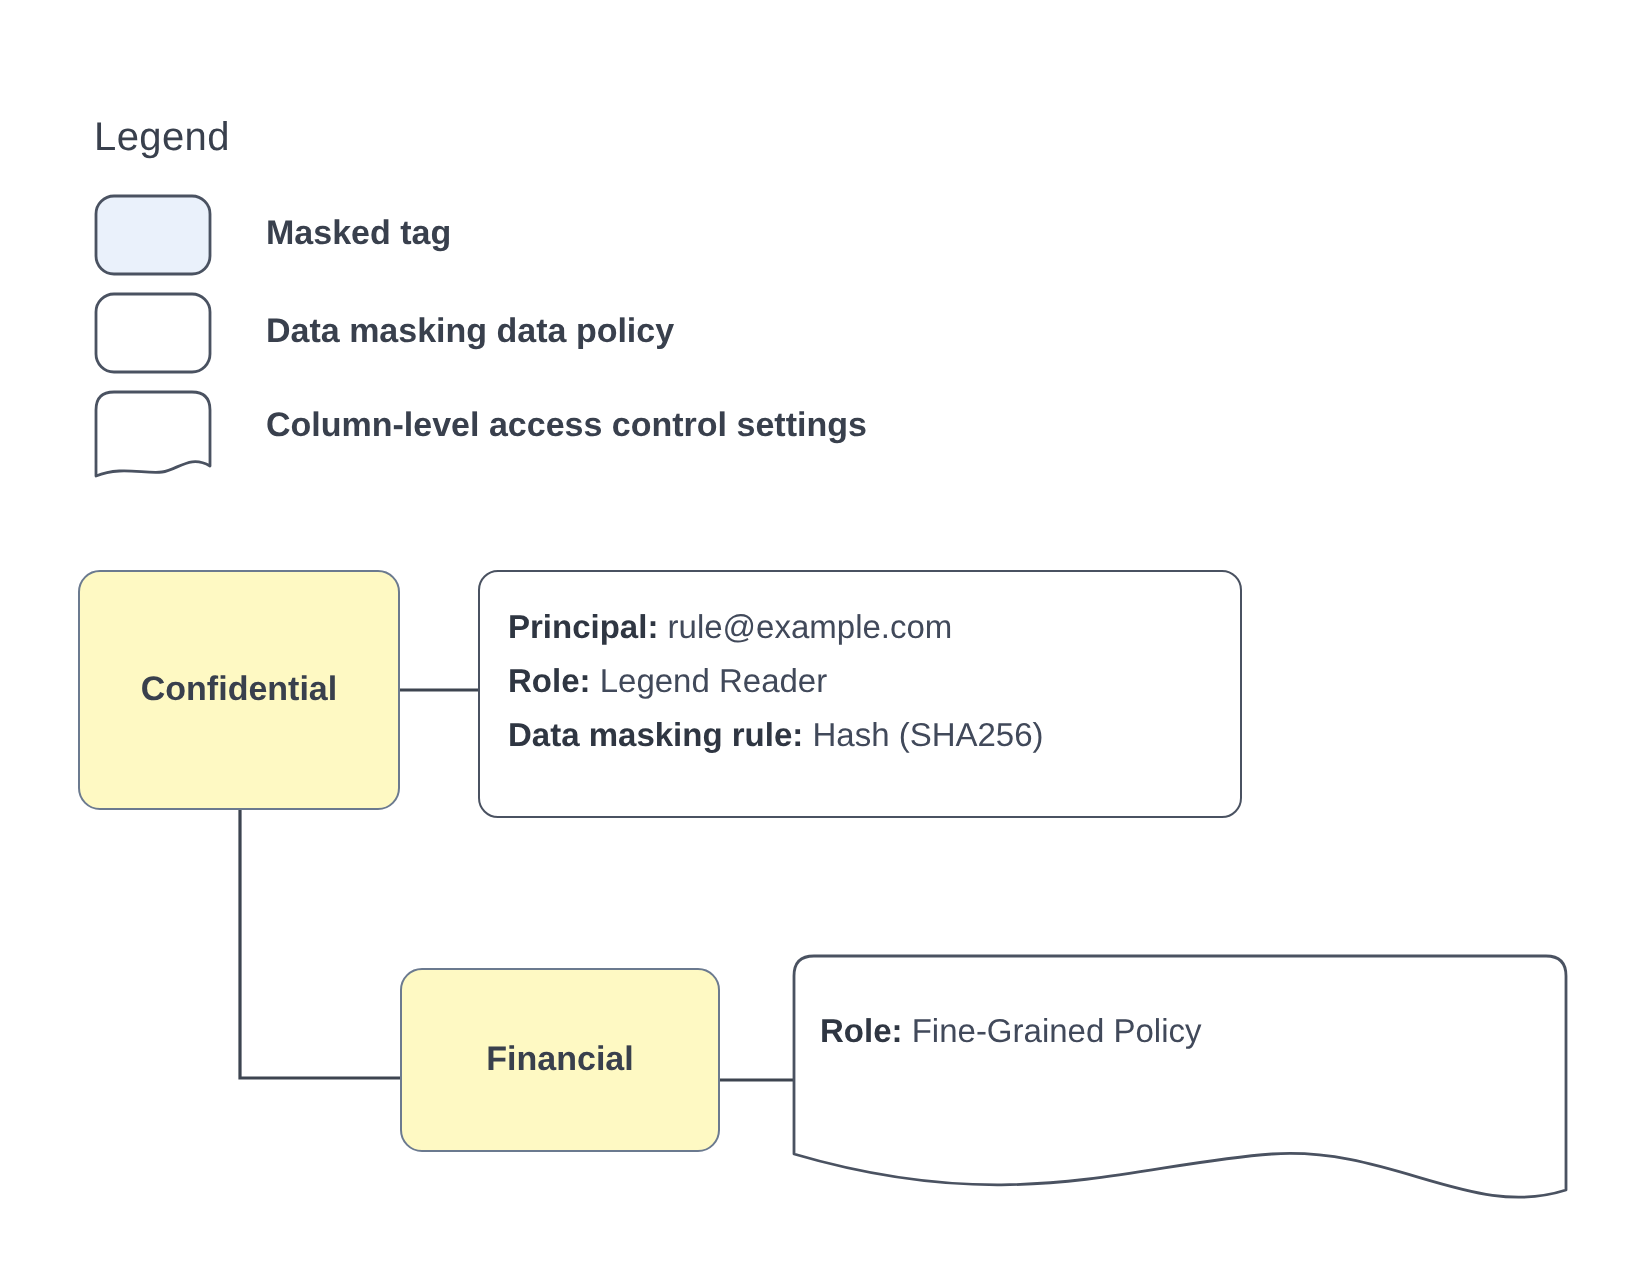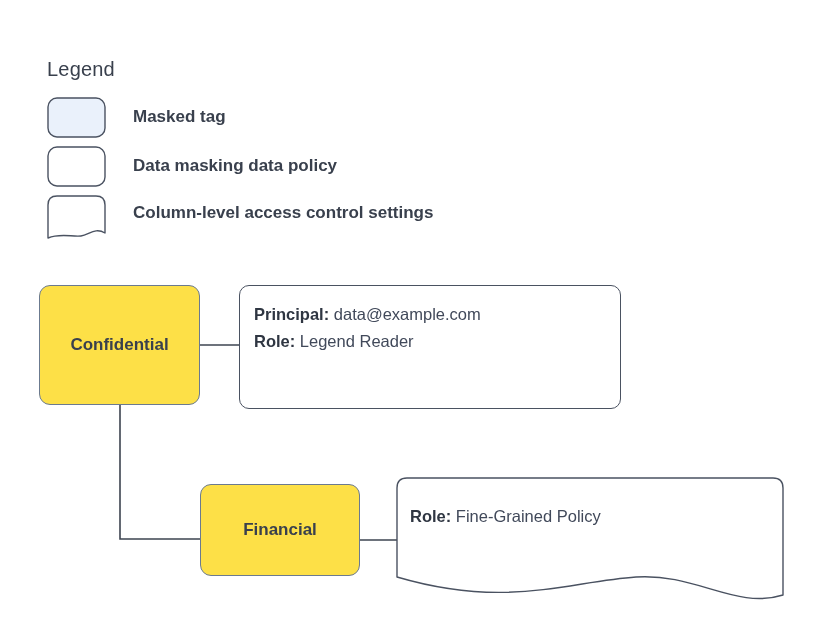--- a/index.html
+++ b/index.html
@@ -61,21 +61,21 @@
     left: 86px;
   }
   .legend-row.r1 .legend-label { top: 10px; }
   .legend-row.r2 .legend-label { top: 10px; }
   .legend-row.r3 .legend-label { top: 8px; }
 
   
   .node {
     position: absolute;
     box-sizing: border-box;
-    background: #fde047;
+    background: #fef9c3;
     border: 1.6px solid #6b7a8f;
     border-radius: 11px;
     display: flex;
     align-items: center;
     justify-content: center;
     font-size: 17px;
     font-weight: bold;
     color: #39404d;
   }
   #node-confidential {
@@ -193,25 +193,29 @@
   <span>Confidential</span>
 </div>
 
 <div class="node" id="node-financial">
   <span>Financial</span>
 </div>
 
 <div class="policy-box">
   <div class="policy-line">
     <b>Principal:</b>
-    <span>data@example.com</span>
+    <span>rule@example.com</span>
   </div>
   <div class="policy-line">
     <b>Role:</b>
     <span>Legend Reader</span>
+  </div>
+  <div class="policy-line">
+    <b>Data masking rule:</b>
+    <span>Hash (SHA256)</span>
   </div>
 </div>
 
 <div class="note-wrap">
   <svg width="390" height="126" viewBox="0 0 390 126" xmlns="http://www.w3.org/2000/svg">
     <path d="M 11 1 L 377 1 Q 387 1 387 11 L 387 118
              C 340 133 300 96 240 100
              C 170 105 110 132 1 100
              L 1 11 Q 1 1 11 1 Z" fill="#ffffff" stroke="#4a5261" stroke-width="1.4" stroke-linejoin="round"></path>
   </svg>

